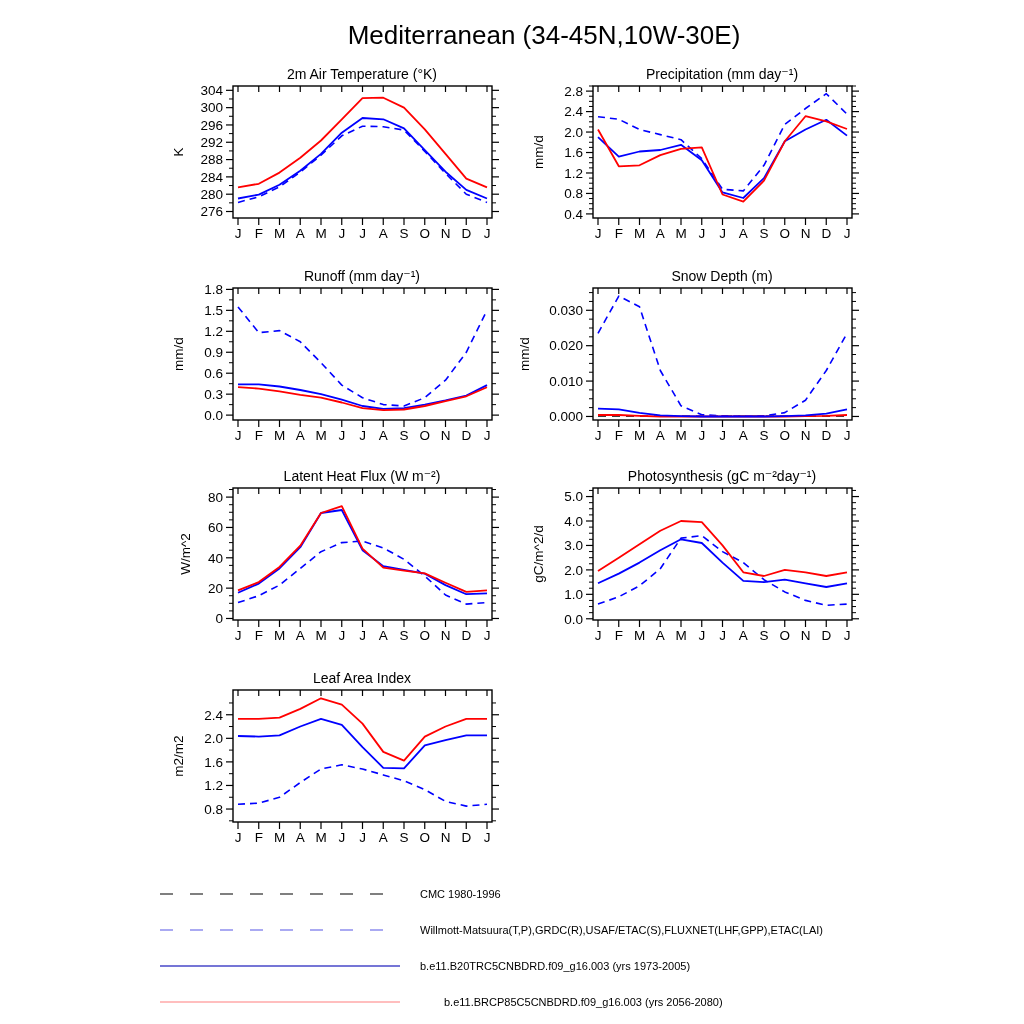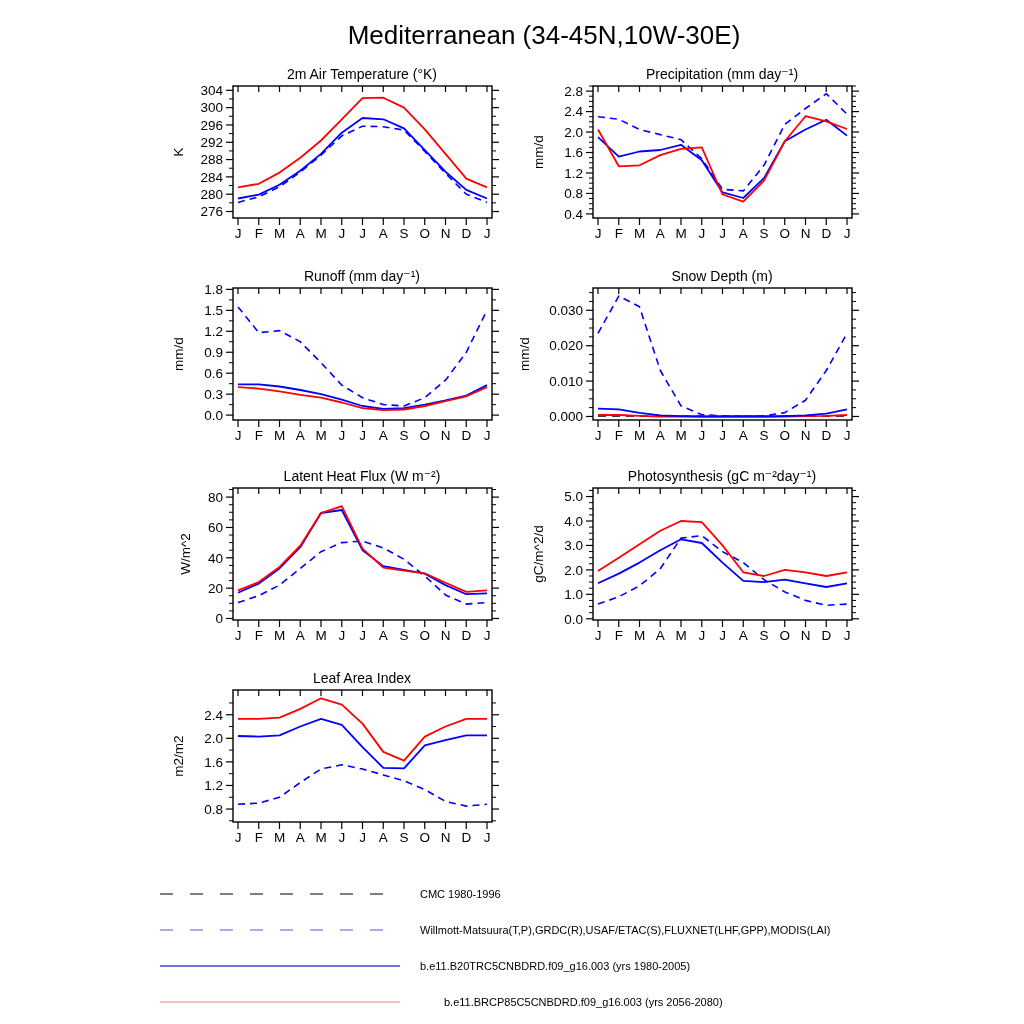--- a/index.html
+++ b/index.html
@@ -649,27 +649,27 @@
     <div class="legend-row" style="top:8px;">
       <svg class="legend-sample">
           <line x1="0" y1="4" x2="240" y2="4" stroke="#555555" stroke-width="1.5" stroke-dasharray="13 17"></line>
         </svg>
       <span class="legend-label">CMC 1980-1996</span>
     </div>
     <div class="legend-row" style="top:44px;">
       <svg class="legend-sample">
           <line x1="0" y1="4" x2="240" y2="4" stroke="#8f8fee" stroke-width="1.5" stroke-dasharray="13 17"></line>
         </svg>
-      <span class="legend-label">Willmott-Matsuura(T,P),GRDC(R),USAF/ETAC(S),FLUXNET(LHF,GPP),MODIS(LAI)</span>
+      <span class="legend-label">Willmott-Matsuura(T,P),GRDC(R),USAF/ETAC(S),FLUXNET(LHF,GPP),ETAC(LAI)</span>
     </div>
     <div class="legend-row" style="top:80px;">
       <svg class="legend-sample">
           <line x1="0" y1="4" x2="240" y2="4" stroke="#4747c8" stroke-width="1.5"></line>
         </svg>
-      <span class="legend-label">b.e11.B20TRC5CNBDRD.f09_g16.003 (yrs 1980-2005)</span>
+      <span class="legend-label">b.e11.B20TRC5CNBDRD.f09_g16.003 (yrs 1973-2005)</span>
     </div>
     <div class="legend-row" style="top:116px;gap:24px;">
       <svg class="legend-sample">
           <line x1="0" y1="4" x2="240" y2="4" stroke="#ffa8a8" stroke-width="1.5"></line>
         </svg>
       <span class="legend-label">b.e11.BRCP85C5CNBDRD.f09_g16.003 (yrs 2056-2080)</span>
     </div>
   </div>
 
 </div>

